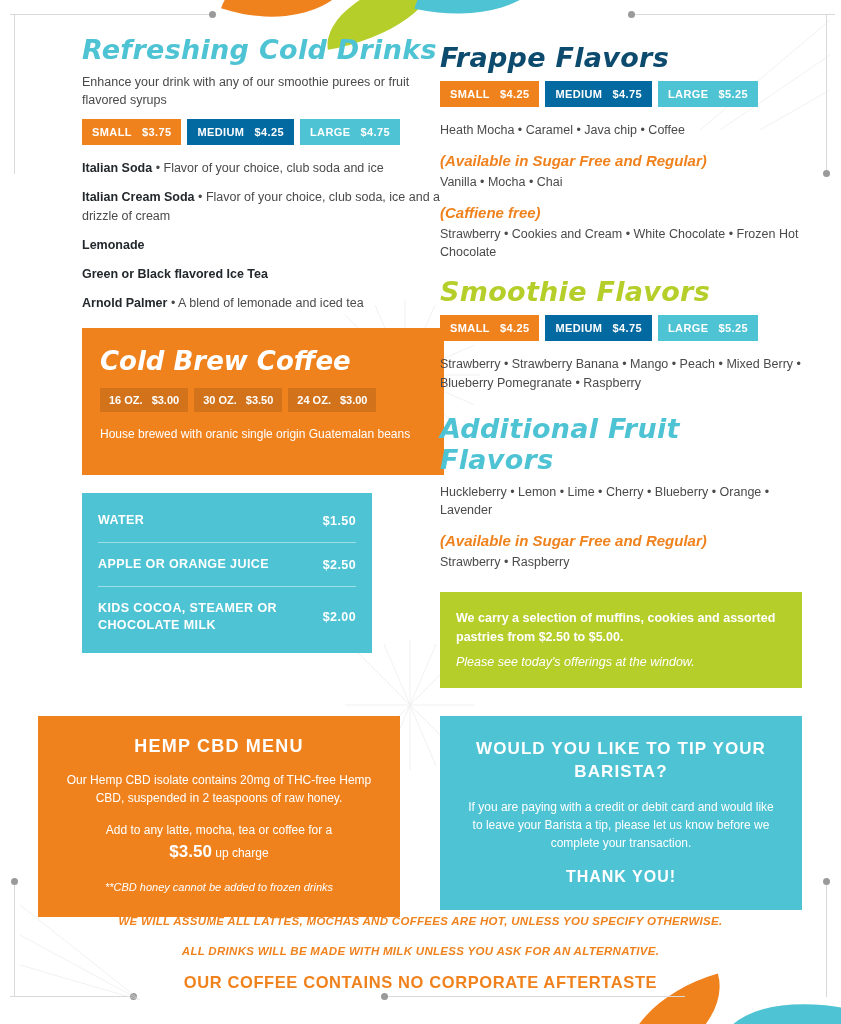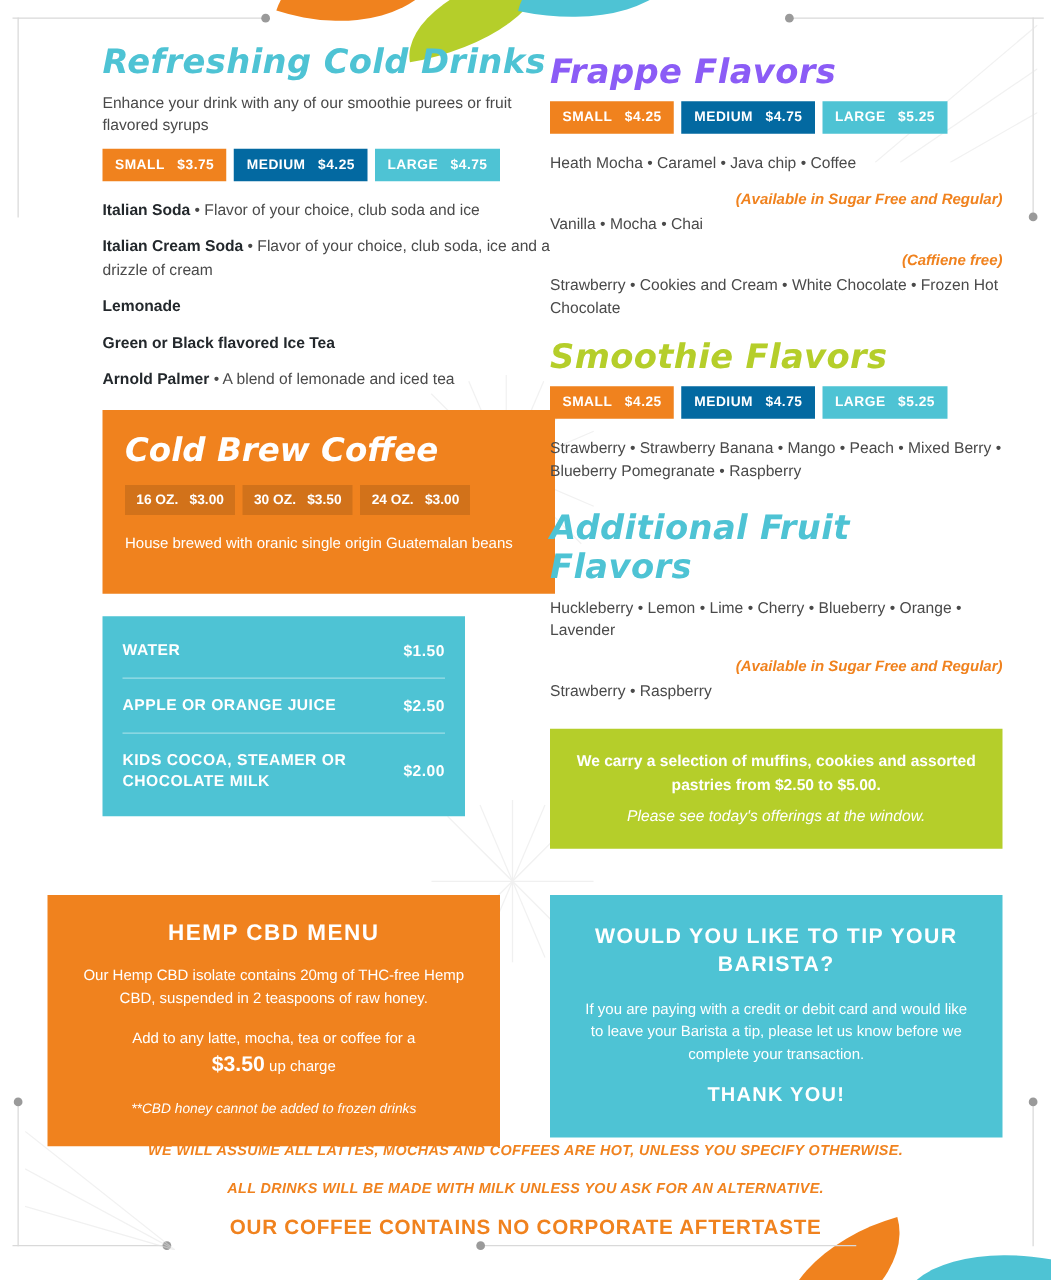--- a/index.html
+++ b/index.html
@@ -42,21 +42,21 @@
 
   h2.script {
     font-family: "DejaVu Sans", sans-serif;
     font-weight: bold;
     font-style: italic;
     font-size: 27px;
     letter-spacing: .3px;
     margin-bottom: 8px;
   }
   .teal   { color: #4ec3d4; }
-  .orange { color: #8b5cf6; }
+  .orange { color: #0c4a6e; }
   .green  { color: #b5ce2a; }
 
   p.intro {
     font-size: 12.5px;
     line-height: 1.45;
     color: #4a4a4a;
     margin-bottom: 10px;
   }
 
   
@@ -84,26 +84,25 @@
   }
   .drink-line b { color: #23282c; }
 
   .flavor-line {
     font-size: 12.5px;
     line-height: 1.5;
     color: #4a4a4a;
     margin-bottom: 12px;
   }
   .note {
-    font-size: 12px;
+    font-size: 15px;
     font-style: italic;
     font-weight: bold;
     color: #f0821e;
     margin-bottom: 4px;
-    text-align: right;
   }
 
   
   .coldbrew {
     background: #f0821e;
     color: #fff;
     padding: 18px 18px 32px 18px;
     margin-top: 16px;
   }
   .coldbrew h3 {
@@ -142,21 +141,21 @@
     letter-spacing: .4px;
   }
   .wrow .label { flex: 1; line-height: 1.35; }
   .wrow .price { width: 62px; text-align: right; }
   .wdiv { height: 1px; background: rgba(255,255,255,.45); margin: 0 16px; }
 
   
   .pastry {
     background: #b5ce2a;
     color: #fff;
-    text-align: center;
+    text-align: left;
     padding: 17px 16px 19px;
     margin-top: 20px;
   }
   .pastry .l1 { font-size: 12.5px; font-weight: bold; line-height: 1.5; }
   .pastry .l2 { font-size: 12.5px; font-style: italic; margin-top: 9px; }
 
   
   .box-cbd {
     position: absolute; left: 38px; top: 716px; width: 362px;
     background: #f0821e; color: #fff;

